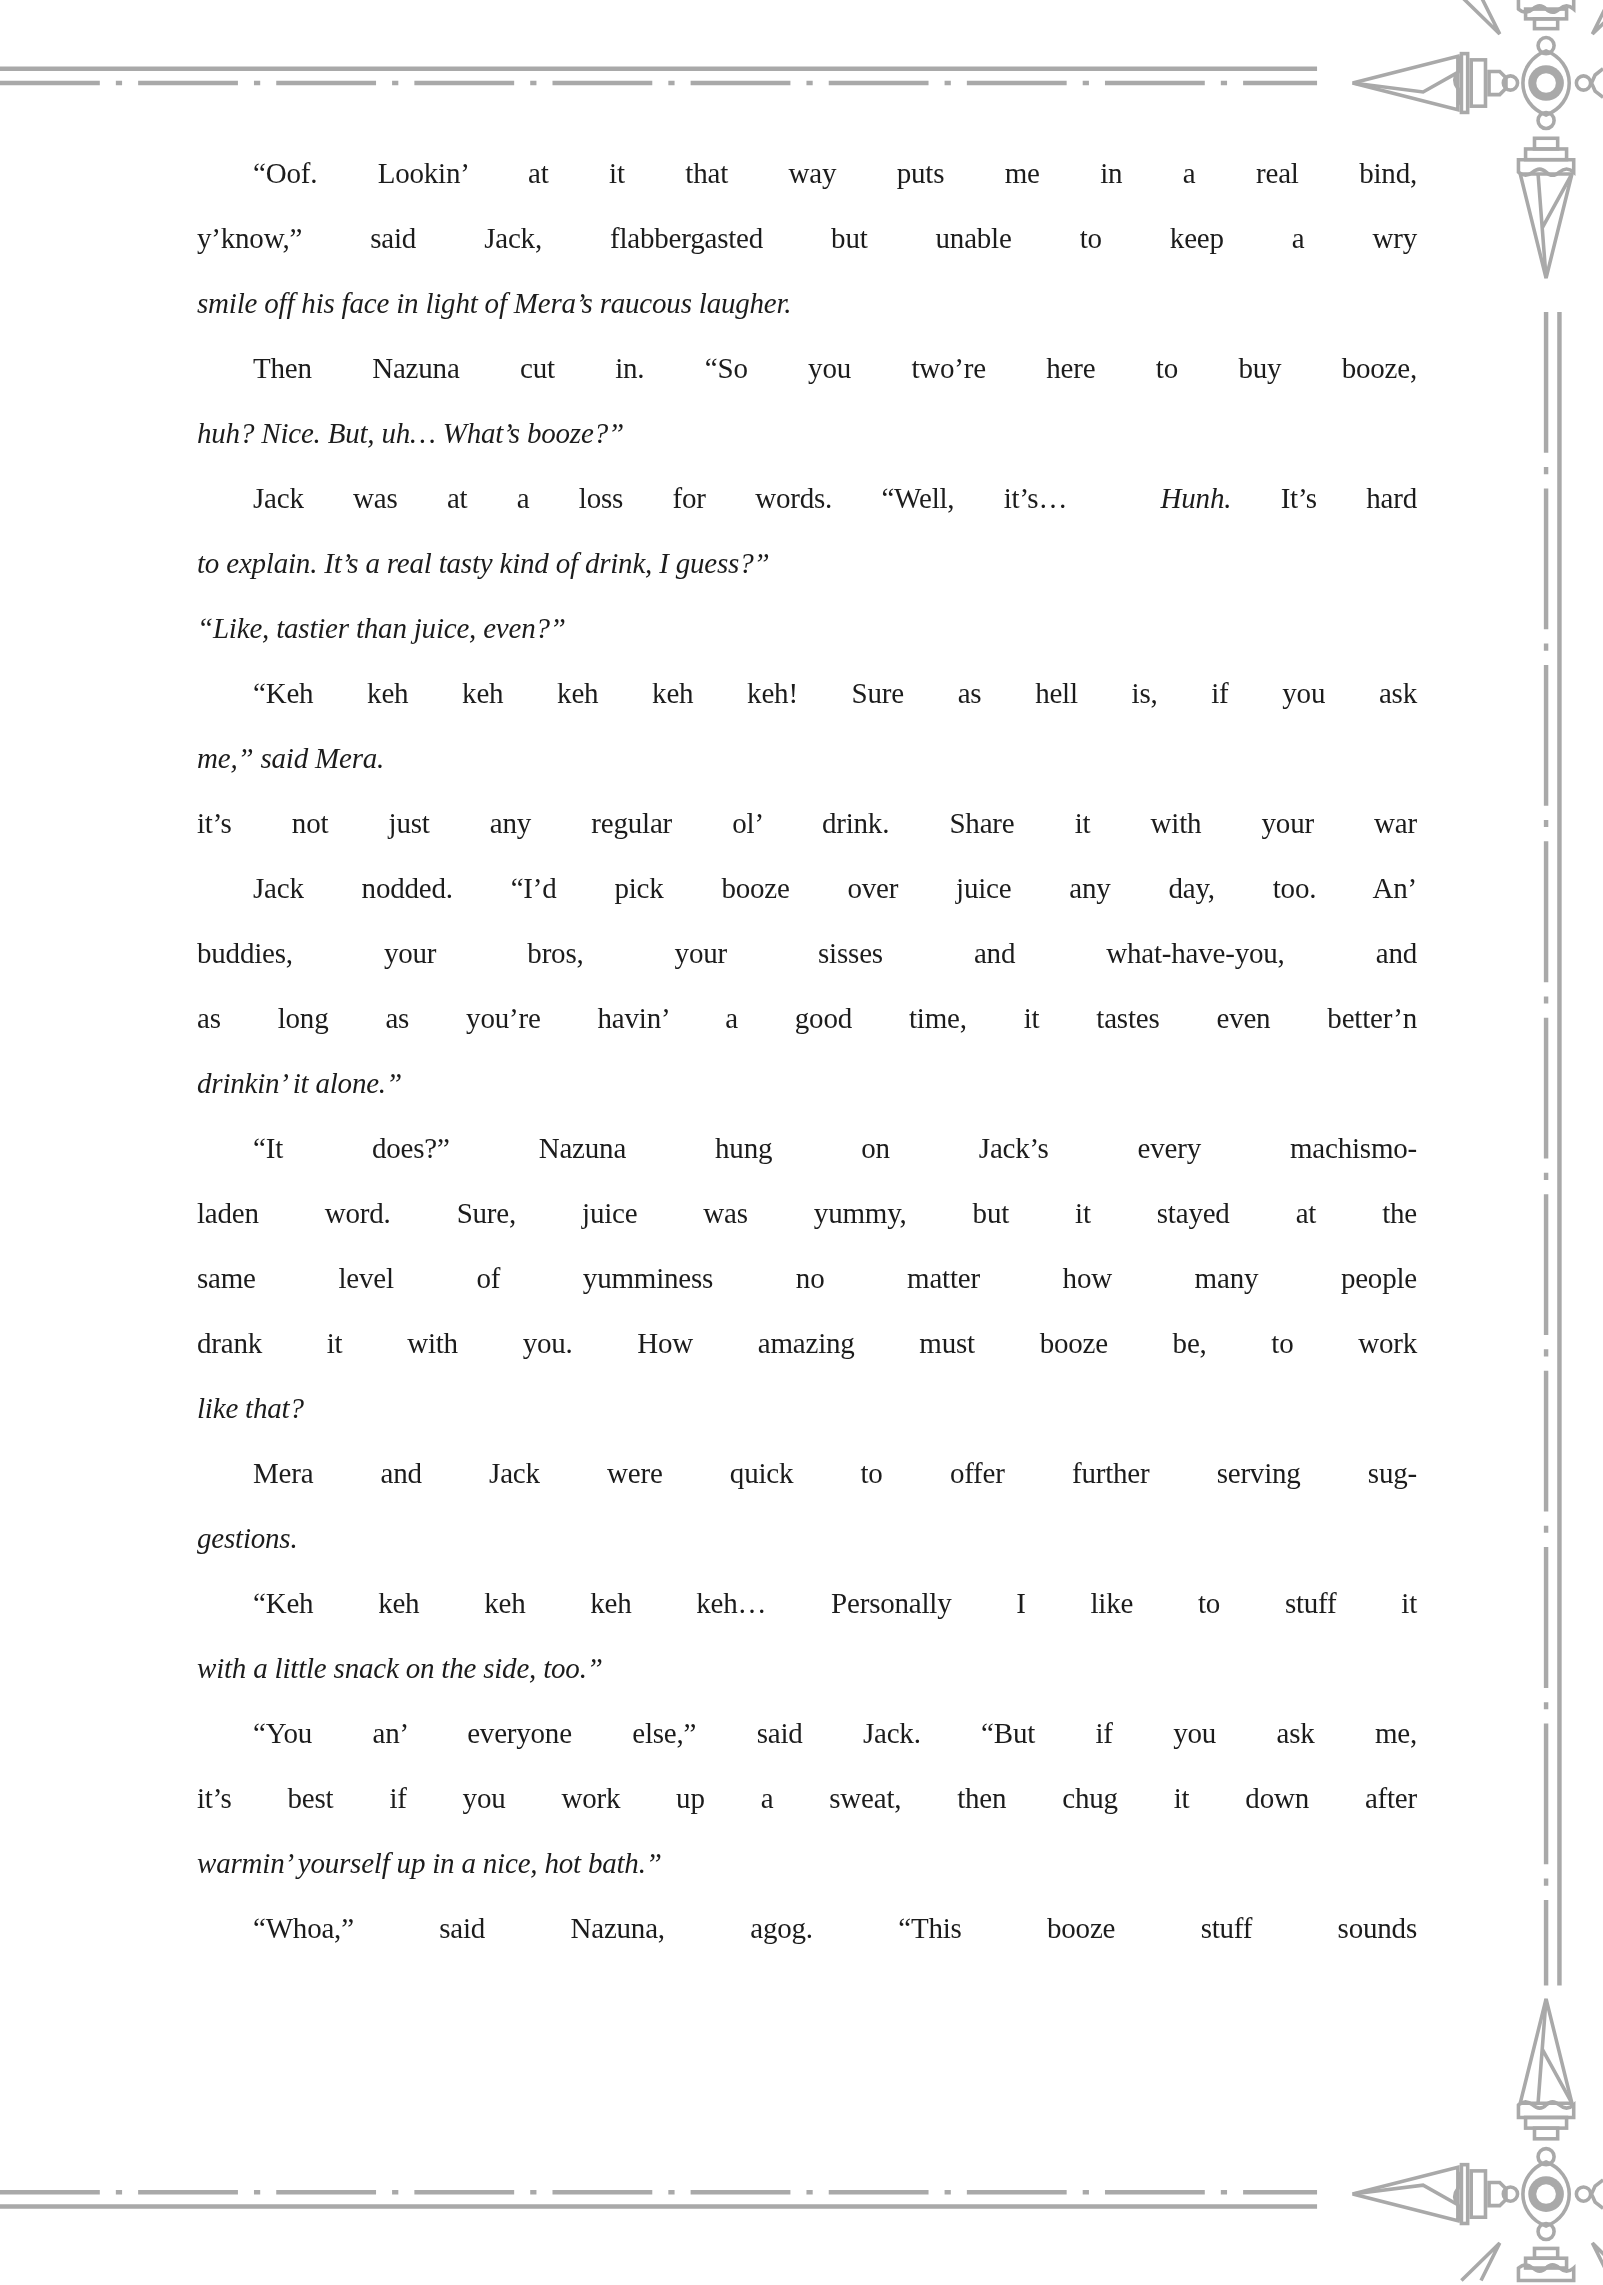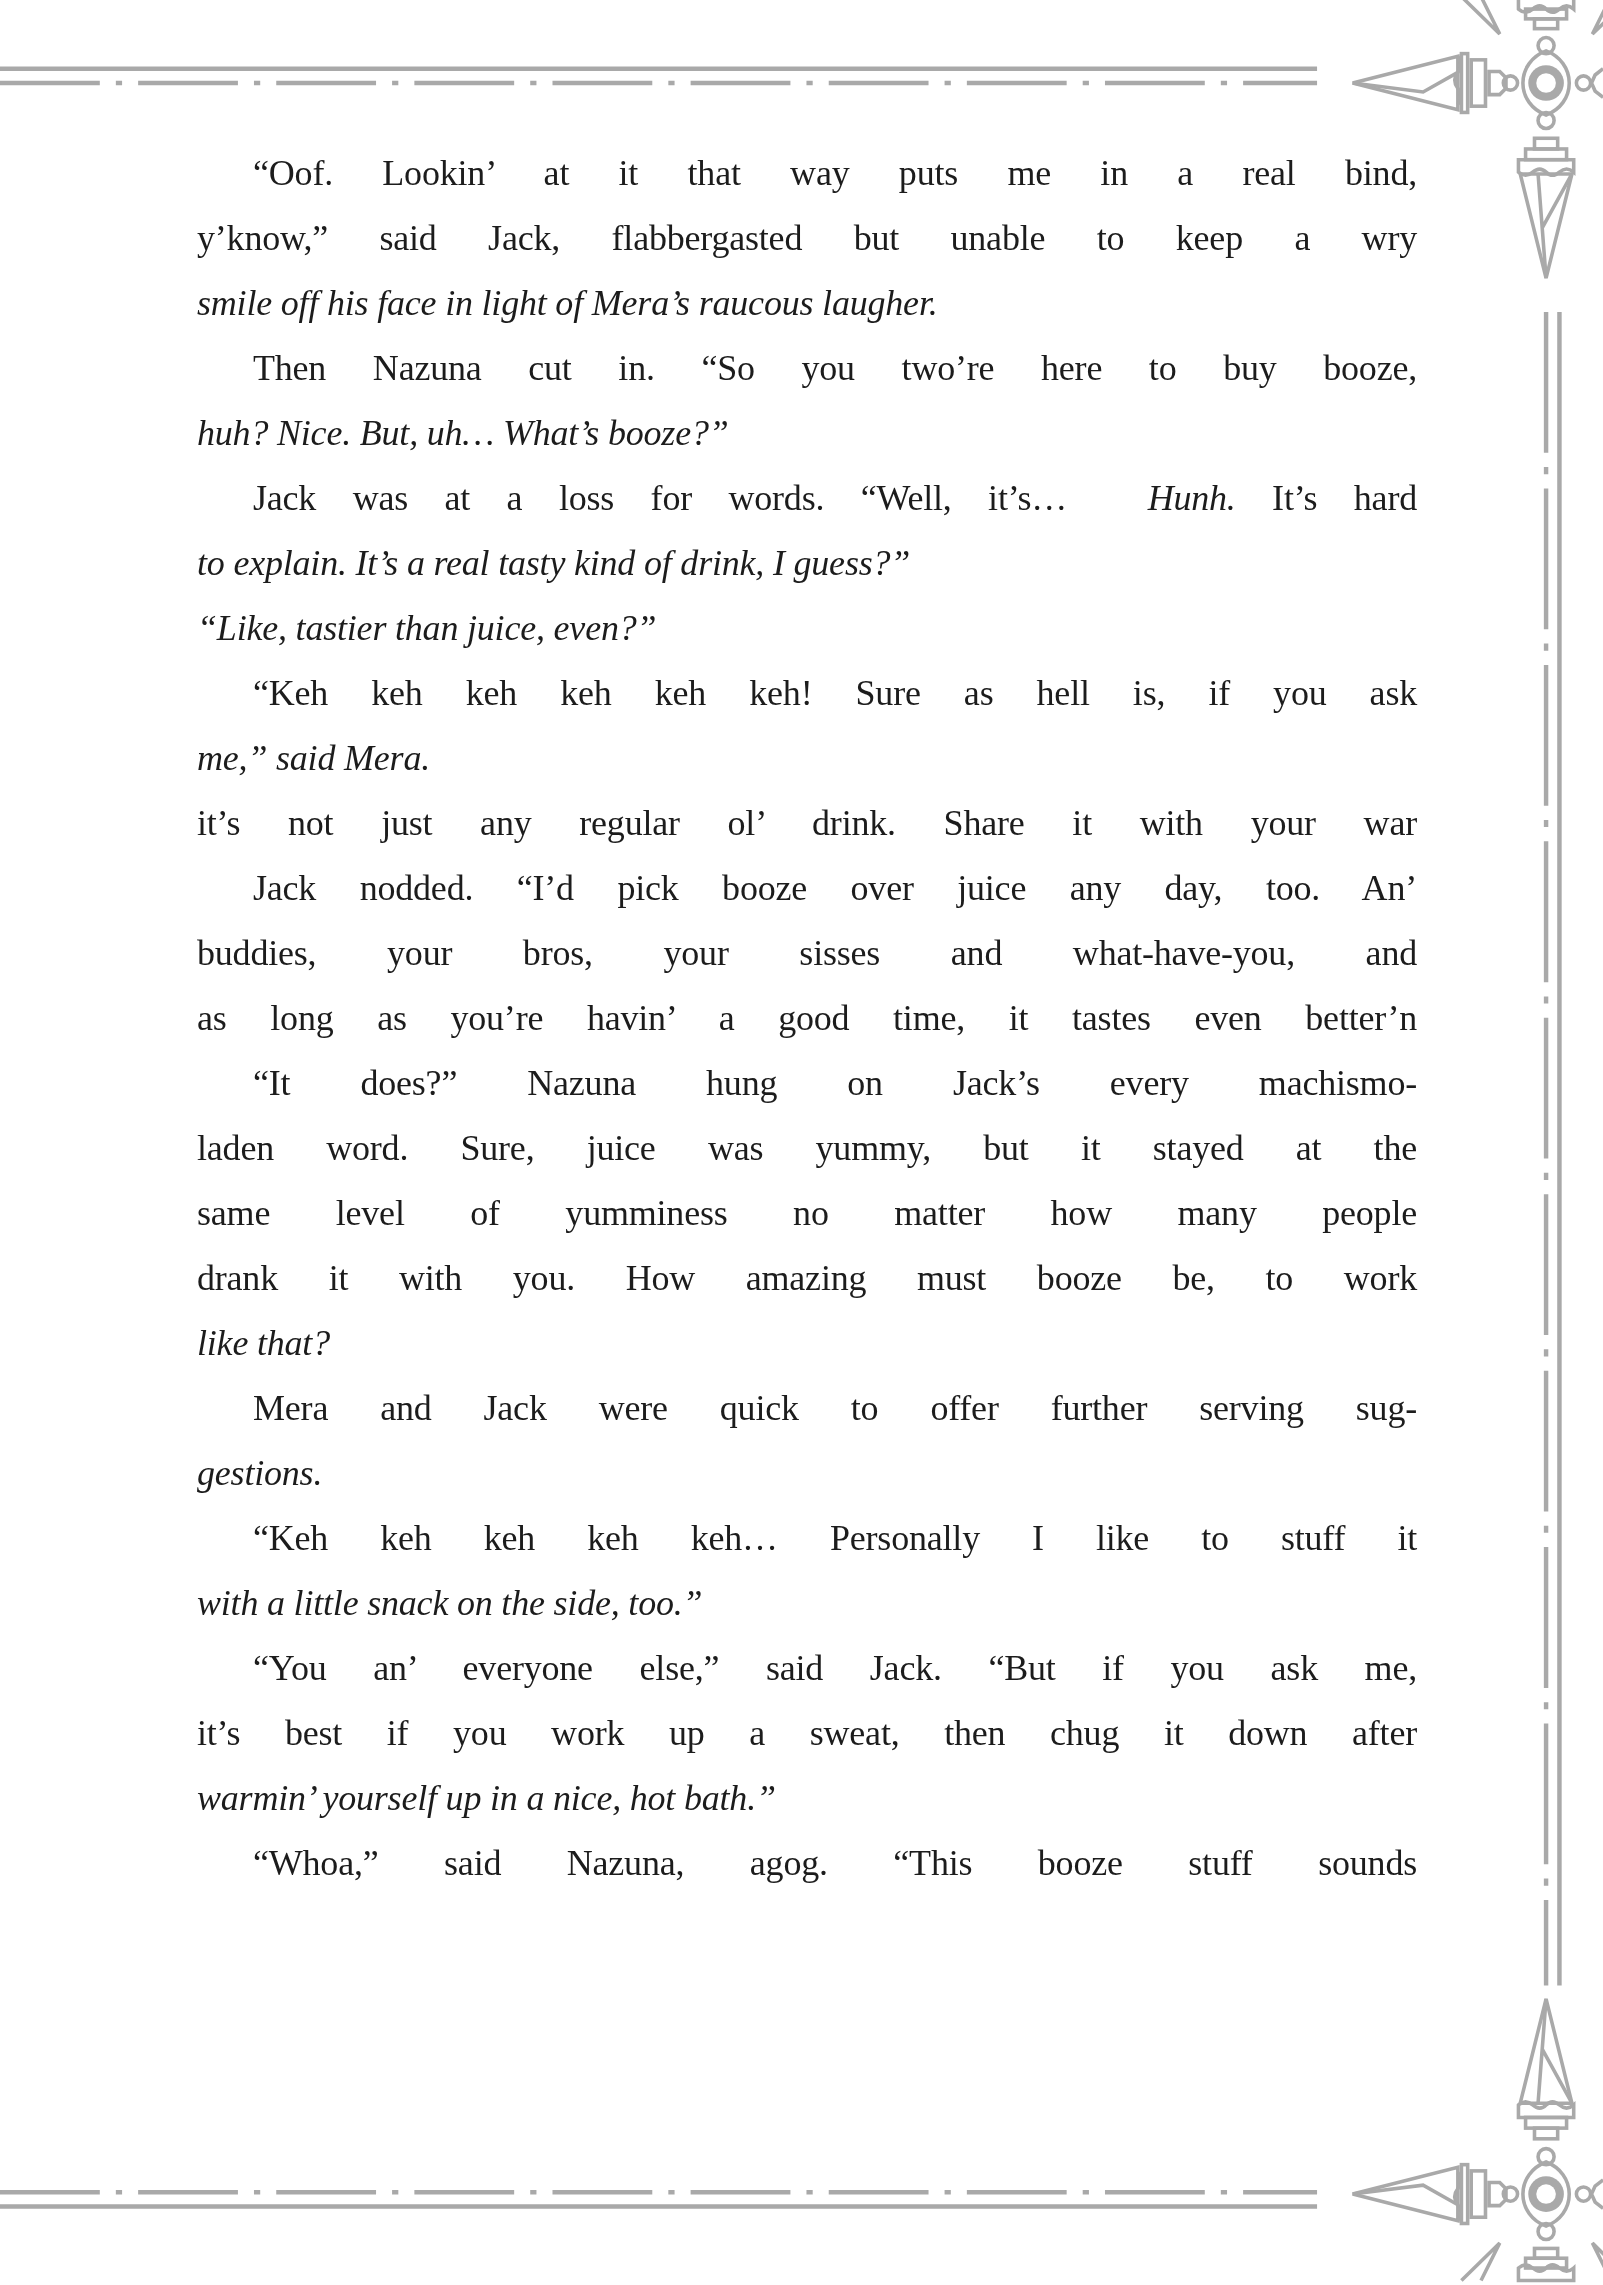--- a/index.html
+++ b/index.html
@@ -19,21 +19,21 @@
     position:absolute;left:0;top:0;width:1604px;height:2286px;
     pointer-events:none;
   }
   .orn{stroke:var(--orn);fill:none;stroke-width:4;}
   .orn-thick{stroke:var(--orn);fill:none;stroke-width:5;}
   .orn-fill{fill:var(--orn);stroke:none;}
   .orn-hole{fill:var(--bg);stroke:none;}
   .text-block{
     position:absolute;
     left:197px;top:141px;width:1220px;
-    font-size:36px;
+    font-size:29px;
     line-height:65px;
     color:var(--text);
     letter-spacing:-0.2px;
   }
   .line{
     text-align:justify;
     text-align-last:justify;
     height:65px;
     white-space:normal;
   }
@@ -116,20 +116,21 @@
       <div class="line flush"><span>huh? Nice. But, uh… What’s booze?”</span></div>
       <div class="line indent"><span>Jack was at a loss for words. “Well, it’s… </span><span class="it">Hunh.</span><span> It’s hard</span></div>
       <div class="line flush"><span>to explain. It’s a real tasty kind of drink, I guess?”</span></div>
       <div class="line flush"><span>“Like, tastier than juice, even?”</span></div>
       <div class="line indent"><span>“Keh keh keh keh keh keh! Sure as hell is, if you ask</span></div>
       <div class="line flush"><span>me,” said Mera.</span></div>
       <div class="line"><span>it’s not just any regular ol’ drink. Share it with your war</span></div>
       <div class="line indent"><span>Jack nodded. “I’d pick booze over juice any day, too. An’</span></div>
       <div class="line"><span>buddies, your bros, your sisses and what-have-you, and</span></div>
       <div class="line"><span>as long as you’re havin’ a good time, it tastes even better’n</span></div>
+      <div class="line flush"><span>drinkin’ it alone.”</span></div>
       <div class="line indent"><span>“It does?” Nazuna hung on Jack’s every machismo-</span></div>
       <div class="line"><span>laden word. Sure, juice was yummy, but it stayed at the</span></div>
       <div class="line"><span>same level of yumminess no matter how many people</span></div>
       <div class="line"><span>drank it with you. How amazing must booze be, to work</span></div>
       <div class="line flush"><span>like that?</span></div>
       <div class="line indent"><span>Mera and Jack were quick to offer further serving sug-</span></div>
       <div class="line flush"><span>gestions.</span></div>
       <div class="line indent"><span>“Keh keh keh keh keh… Personally I like to stuff it</span></div>
       <div class="line flush"><span>with a little snack on the side, too.”</span></div>
       <div class="line indent"><span>“You an’ everyone else,” said Jack. “But if you ask me,</span></div>

